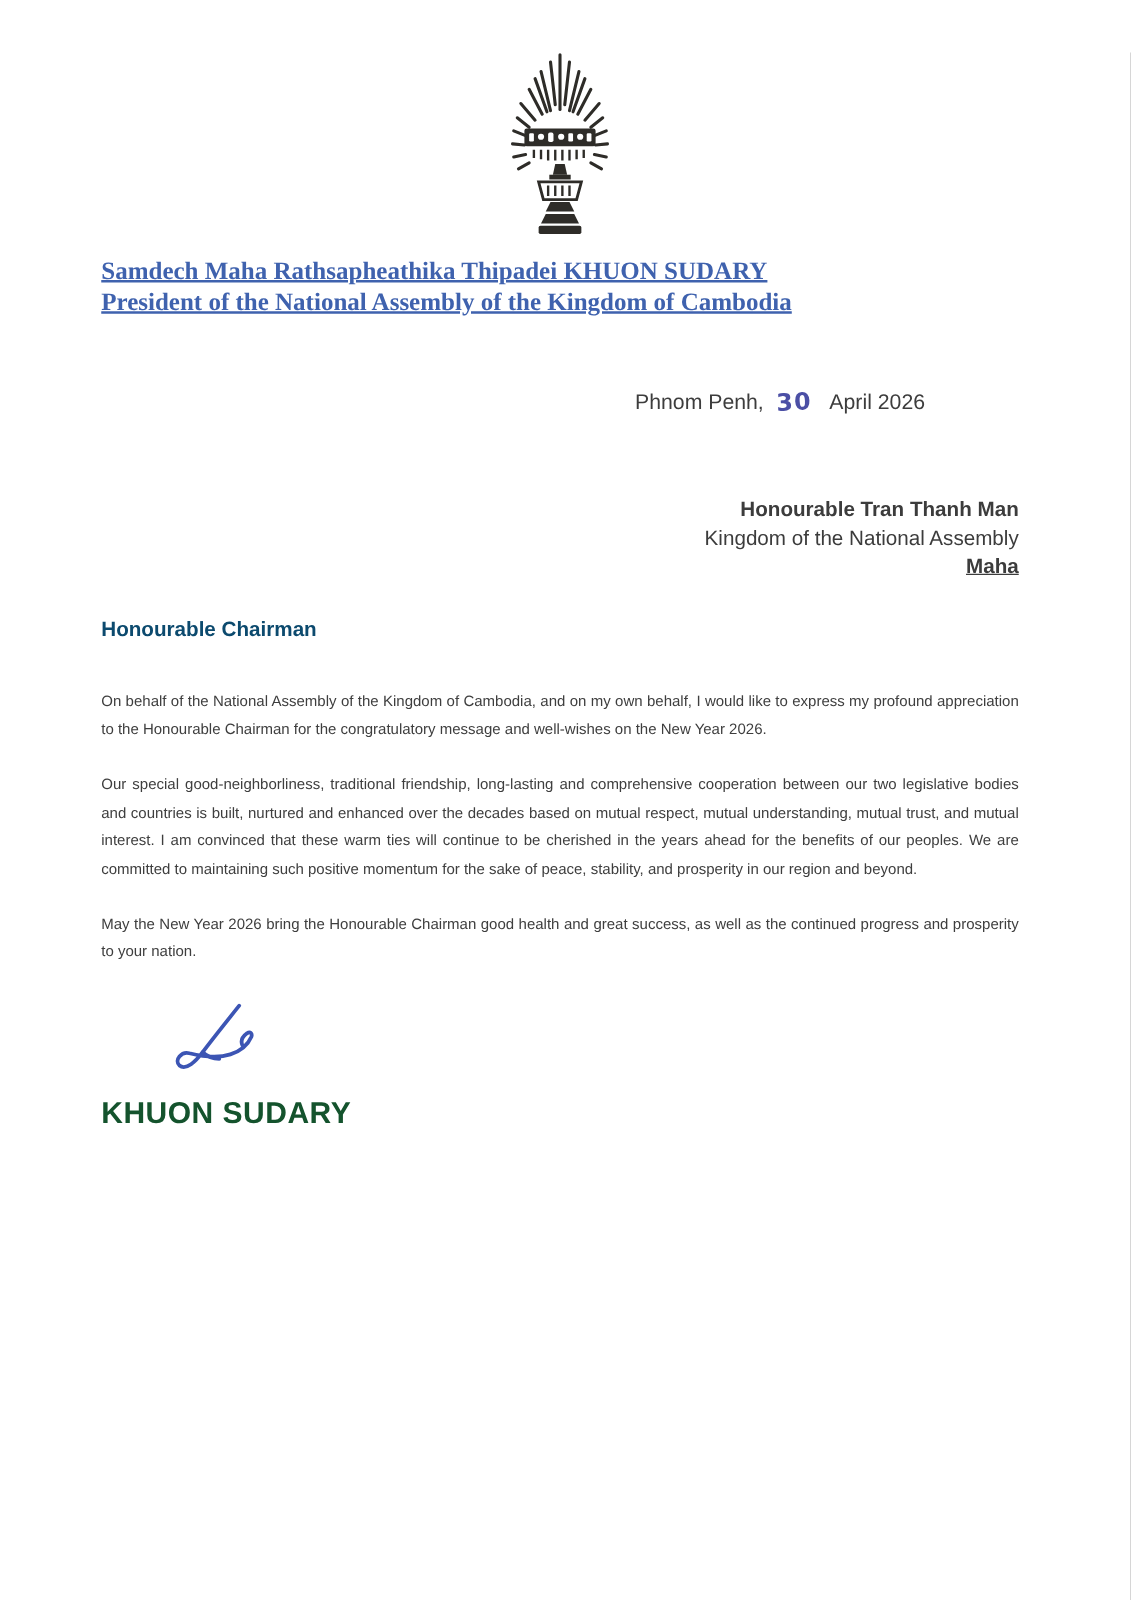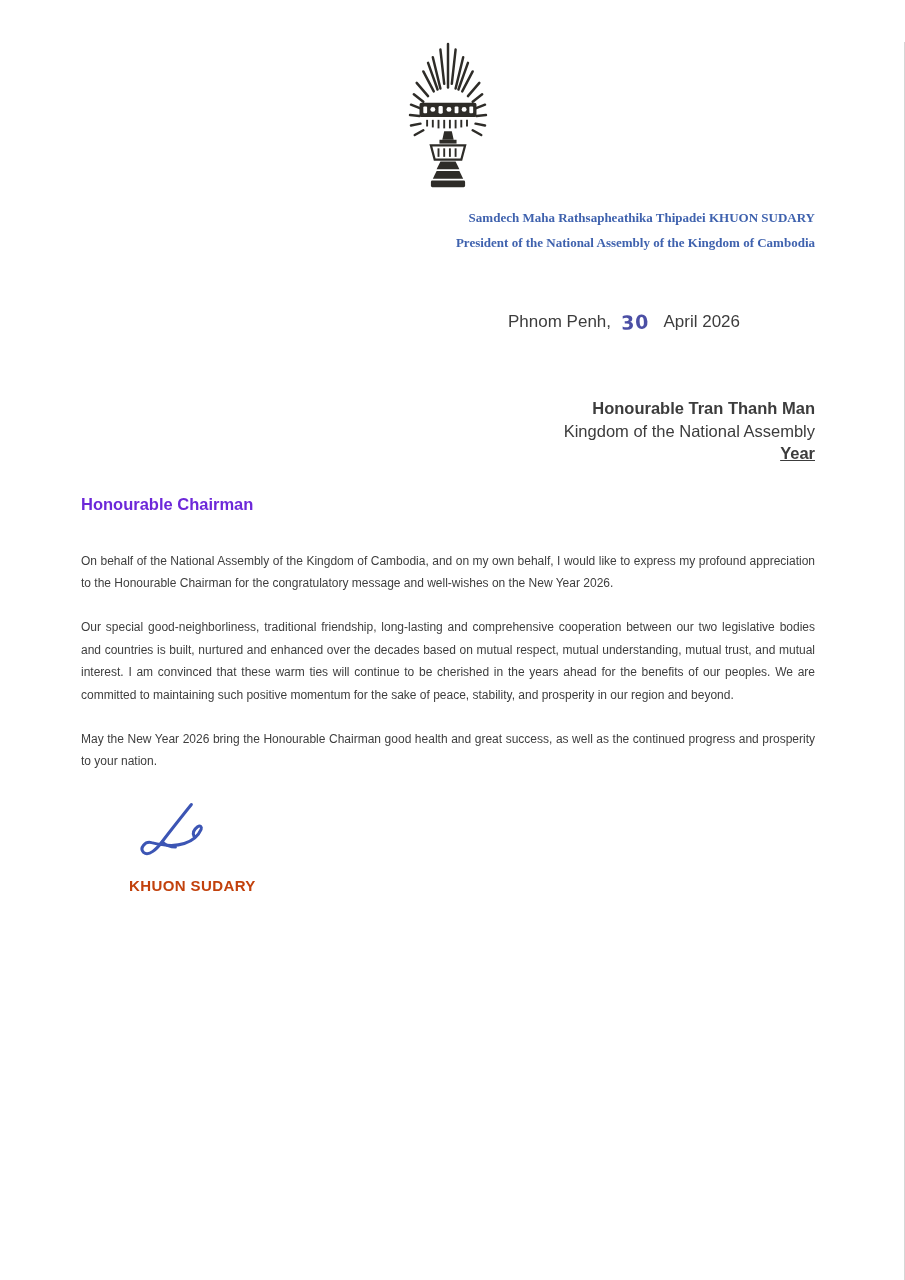--- a/index.html
+++ b/index.html
@@ -19,26 +19,27 @@
   }
   
   .emblem-wrap {
     width: 120px; height: 150px;
     margin: 42px auto 0 auto;
     display: flex; justify-content: center;
   }
   
   .letterhead {
     margin-top: 13px;
-    text-align: right;
+    text-align: left;
     font-family: "Liberation Serif", serif;
     font-weight: bold;
-    font-size: 13px;
+    font-size: 20px;
     line-height: 25px;
     color: #3f62ae;
+    text-decoration: underline;
   }
   
   .dateline {
     margin-top: 56px;
     margin-left: 427px;
     font-size: 17px;
     color: #3d3d3d;
     display: flex;
     align-items: center;
     white-space: nowrap;
@@ -63,42 +64,41 @@
   .recipient .name { font-weight: bold; }
   .recipient .city {
     font-weight: bold;
     text-decoration: underline;
     display: inline-block;
   }
   .salutation {
     margin-top: 30px;
     font-weight: bold;
     font-size: 16.5px;
-    color: #6d28d9;
+    color: #0c4a6e;
   }
   
   .body-text { margin-top: 36px; }
   .para {
     font-size: 12px;
     line-height: 22.4px;
     text-align: justify;
     color: #3e3e3e;
     margin-bottom: 22px;
   }
   .para:last-child { margin-bottom: 0; }
   
   .signature-block { margin-top: 28px; }
   .signature-svg { margin-left: 40px; display: block; }
   .signatory {
     margin-top: 14px;
     font-weight: bold;
-    font-size: 15px;
+    font-size: 24px;
     letter-spacing: 0.4px;
-    color: #c2410c;
-    margin-left: 48px;
+    color: #14532d;
   }
 </style>
 </head>
 <body>
 
 <div class="page">
 
   <div class="emblem-wrap">
     <svg width="120" height="150" viewBox="0 0 120 158" xmlns="http://www.w3.org/2000/svg">
 
@@ -172,21 +172,21 @@
 
   <div class="dateline">
     <span>Phnom Penh,</span>
     <span class="day">30</span>
     <span>April 2026</span>
   </div>
 
   <div class="recipient">
     <div class="name">Honourable Tran Thanh Man</div>
     <div>Kingdom of the National Assembly</div>
-    <div><span class="city">Year</span></div>
+    <div><span class="city">Maha</span></div>
   </div>
 
   <div class="salutation">Honourable Chairman</div>
 
   <div class="body-text">
     <p class="para">On behalf of the National Assembly of the Kingdom of Cambodia, and on my own behalf, I would like to express my profound appreciation to the Honourable Chairman for the congratulatory message and well-wishes on the New Year 2026.</p>
     <p class="para">Our special good-neighborliness, traditional friendship, long-lasting and comprehensive cooperation between our two legislative bodies and countries is built, nurtured and enhanced over the decades based on mutual respect, mutual understanding, mutual trust, and mutual interest. I am convinced that these warm ties will continue to be cherished in the years ahead for the benefits of our peoples. We are committed to maintaining such positive momentum for the sake of peace, stability, and prosperity in our region and beyond.</p>
     <p class="para">May the New Year 2026 bring the Honourable Chairman good health and great success, as well as the continued progress and prosperity to your nation.</p>
   </div>
 

